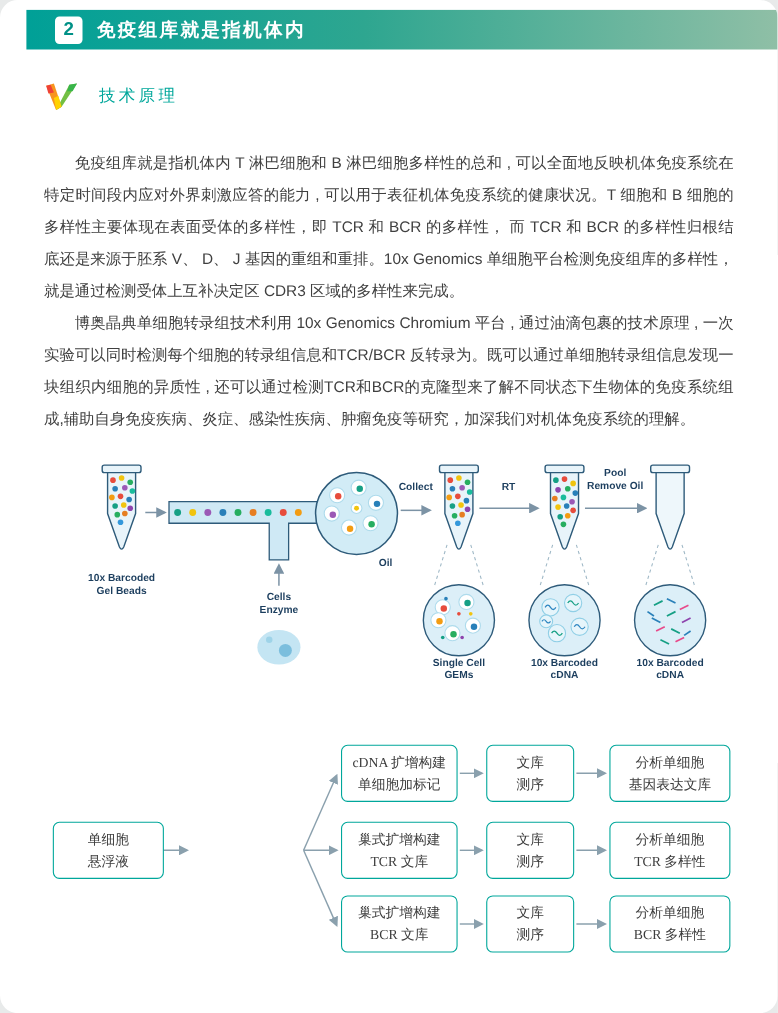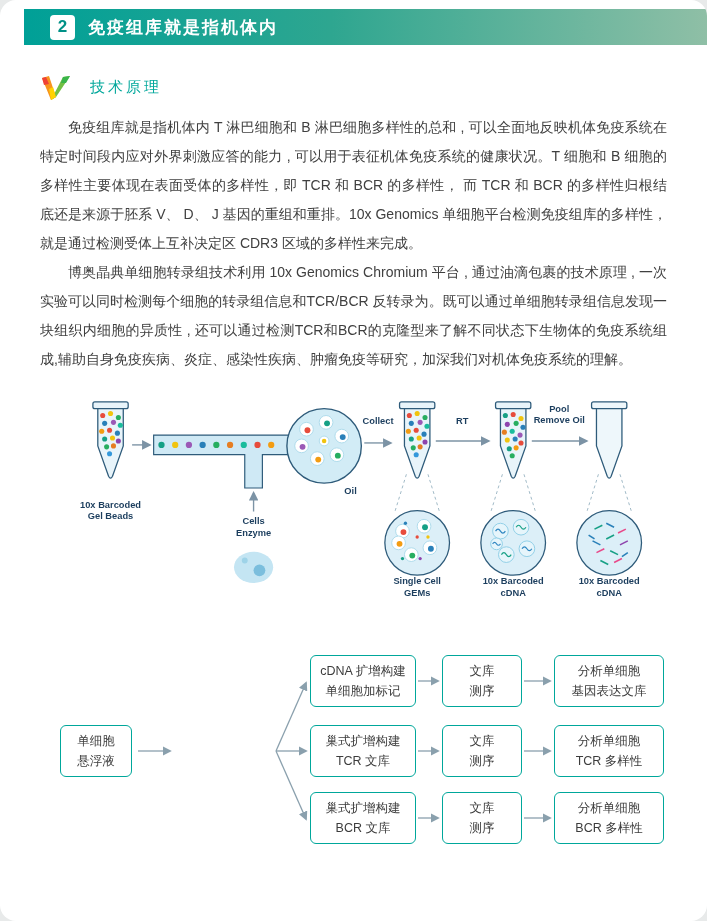--- a/index.html
+++ b/index.html
@@ -9,30 +9,30 @@
   .banner { margin:9px 0 0 24px; height:36px; display:flex; align-items:center; gap:13px;
             padding-left:26px;
             background:linear-gradient(90deg,#00a097 0%,#2ea690 45%,#8fbfa6 100%); }
   .num-box { width:25px; height:25px; background:#ffffff; border-radius:4px; display:grid; place-items:center;
              color:#009187; font-weight:bold; font-size:17px; flex:0 0 auto; }
   .banner h1 { color:#fff; font-size:17px; letter-spacing:2px; font-weight:bold; }
   .content { padding:0 40px 30px 40px; }
   .section-head { margin-top:28px; display:flex; align-items:center; gap:16px; }
   .section-head h2 { color:#00a79b; font-size:15px; letter-spacing:3px; font-weight:normal; }
   .para { font-size:14px; line-height:29px; color:#404040; text-align:justify; text-indent:2em; }
-  .para.first { margin-top:12px; }
+  .para.first { margin-top:33px; }
   .fig { margin-top:18px; text-align:center; }
   .fig-caption { margin-top:8px; color:#0a9aa8; font-size:12px; font-weight:bold; }
   svg text { font-family:"Liberation Sans","DejaVu Sans",sans-serif; }
   .dlabel { font-size:9.5px; fill:#1c3e5e; font-weight:600; }
   .flow-wrap { position:relative; width:627px; height:196px; margin:40px auto 0; }
   .arrows { position:absolute; left:0; top:0; }
   .fbox { position:absolute; height:52px; border:1px solid #00a79b; border-radius:6px; background:#fff;
           display:flex; flex-direction:column; align-items:center; justify-content:center;
-          font-size:12.5px; color:#3c3c3c; line-height:1.6; }
+          font-size:12.5px; color:#3c3c3c; line-height:1.6;font-family:Liberation Serif, serif; }
   .caption29 { margin-top:20px; }
 </style>
 </head>
 <body>
 
 <div class="page">
 
   <header class="banner">
     <div class="num-box">2</div>
     <h1>免疫组库就是指机体内</h1>
@@ -263,21 +263,21 @@
             <line x1="236" y1="99" x2="266" y2="167" marker-end="url(#arrF)"></line>
             <line x1="378" y1="29" x2="398" y2="29" marker-end="url(#arrF)"></line>
             <line x1="378" y1="99" x2="398" y2="99" marker-end="url(#arrF)"></line>
             <line x1="378" y1="166" x2="398" y2="166" marker-end="url(#arrF)"></line>
             <line x1="484" y1="29" x2="510" y2="29" marker-end="url(#arrF)"></line>
             <line x1="484" y1="99" x2="510" y2="99" marker-end="url(#arrF)"></line>
             <line x1="484" y1="166" x2="510" y2="166" marker-end="url(#arrF)"></line>
           </g>
         </svg>
 
-        <div class="fbox" style="left:20px;top:73px;width:72px">
+        <div class="fbox" style="left:8px;top:73px;width:101px">
           <span>单细胞</span>
           <span>悬浮液</span>
         </div>
 
         <div class="fbox" style="left:270px;top:3px;width:106px">
           <span>cDNA 扩增构建</span>
           <span>单细胞加标记</span>
         </div>
         <div class="fbox" style="left:402px;top:3px;width:80px">
           <span>文库</span>

